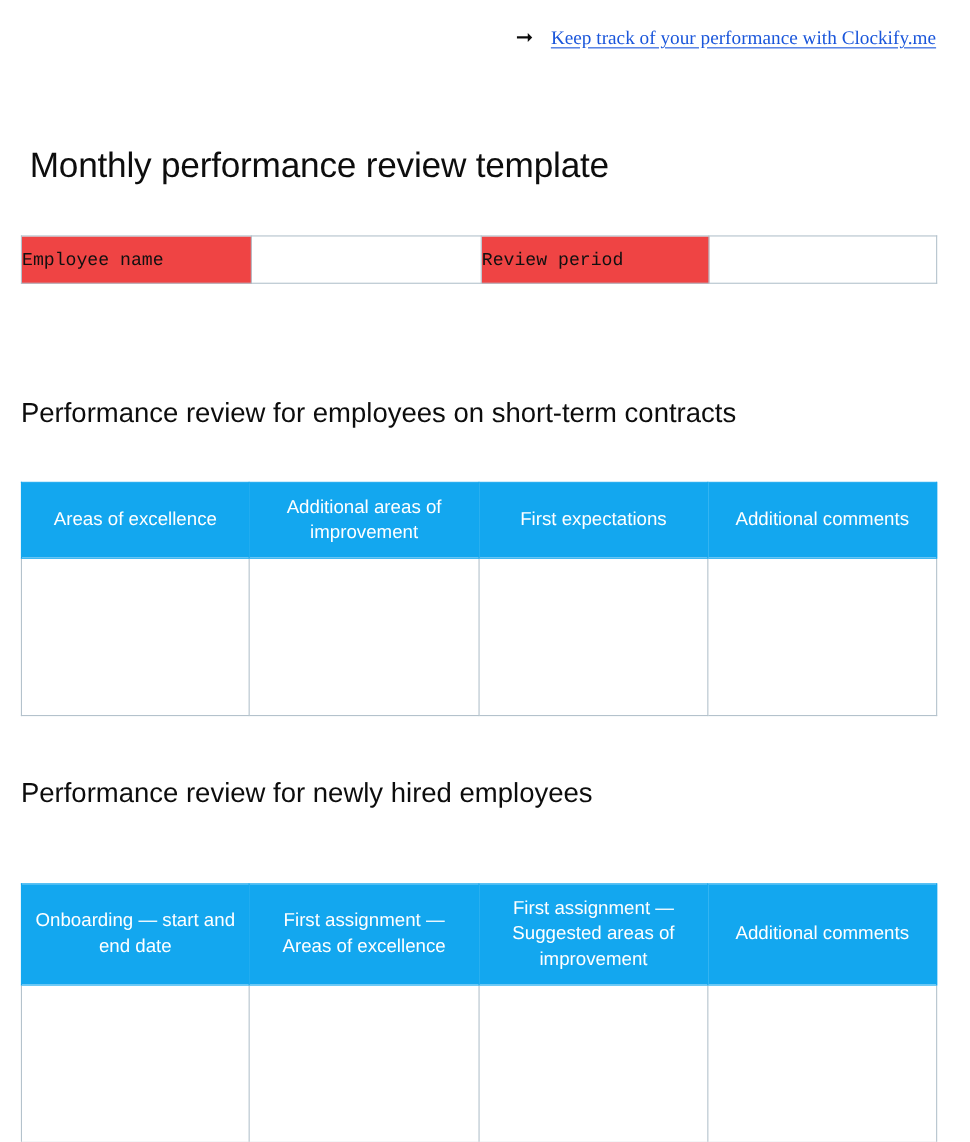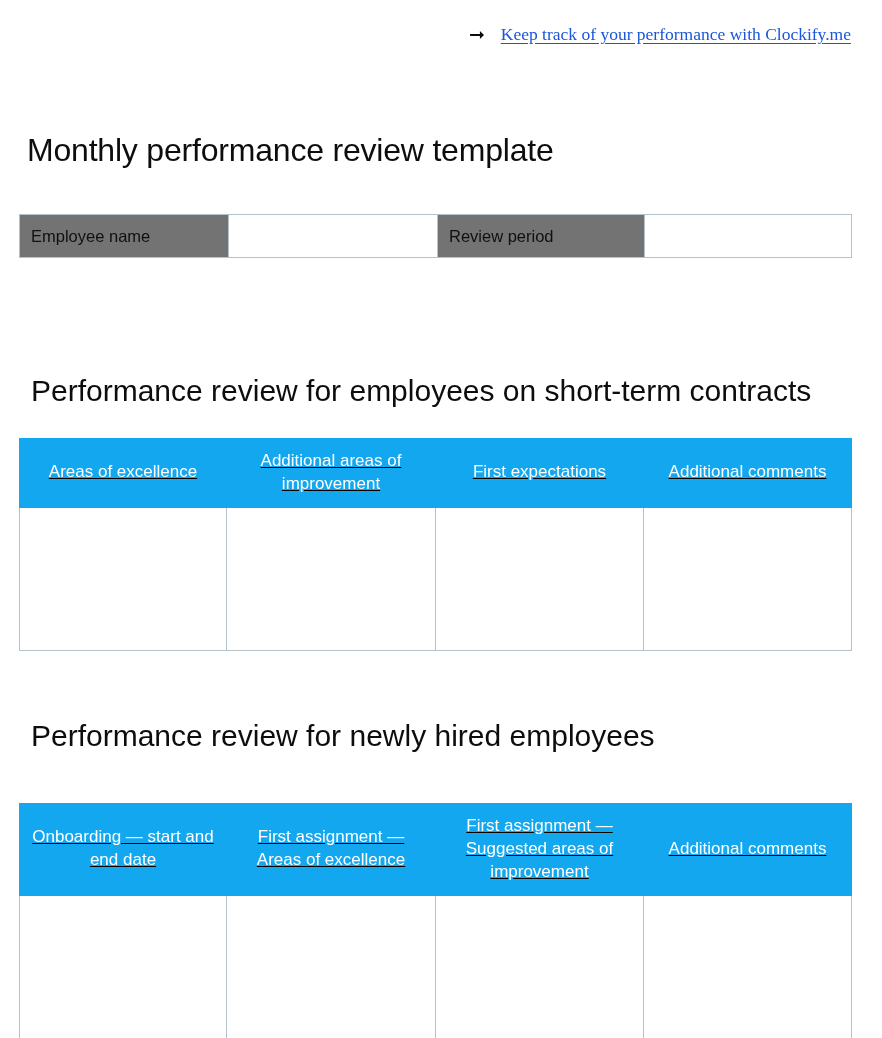--- a/index.html
+++ b/index.html
@@ -60,24 +60,24 @@
     letter-spacing: -0.2px;
     color: #0d0d0d;
     margin: 8px;
     white-space: nowrap;
   }
 
   
   .section-heading {
     position: absolute;
     left: 19px;
-    font-size: 30px;
+    font-size: 25px;
     font-weight: 400;
     color: #0d0d0d;
-    margin: 12px;
+    margin: 0;
     white-space: nowrap;
   }
   #heading-short-term { top: 362px; }
   #heading-newly-hired { top: 707px; text-align: right; }
 
   
   table {
     border-collapse: collapse;
     table-layout: fixed;
     position: absolute;
@@ -91,27 +91,27 @@
   }
 
   
   #info-table { top: 214px; width: 832px; }
   #info-table td {
     height: 42px;
     font-size: 16.5px;
     color: #101010;
   }
   #info-table .label-cell {
-    background: #737373;
-    padding-left: 11px;
+    background: #ef4444;
+    font-family: Liberation Mono, monospace;
   }
   #info-table .value-cell { background: #ffffff; }
 
   
-  .data-table { width: 832px; text-decoration: underline; }
+  .data-table { width: 832px; }
   .data-table th {
     background: #13a7ef;
     border-color: #13a7ef;
     color: #ffffff;
     font-size: 17px;
     font-weight: 400;
     text-align: center;
     line-height: 1.35;
     padding: 11px 8px;
   }

